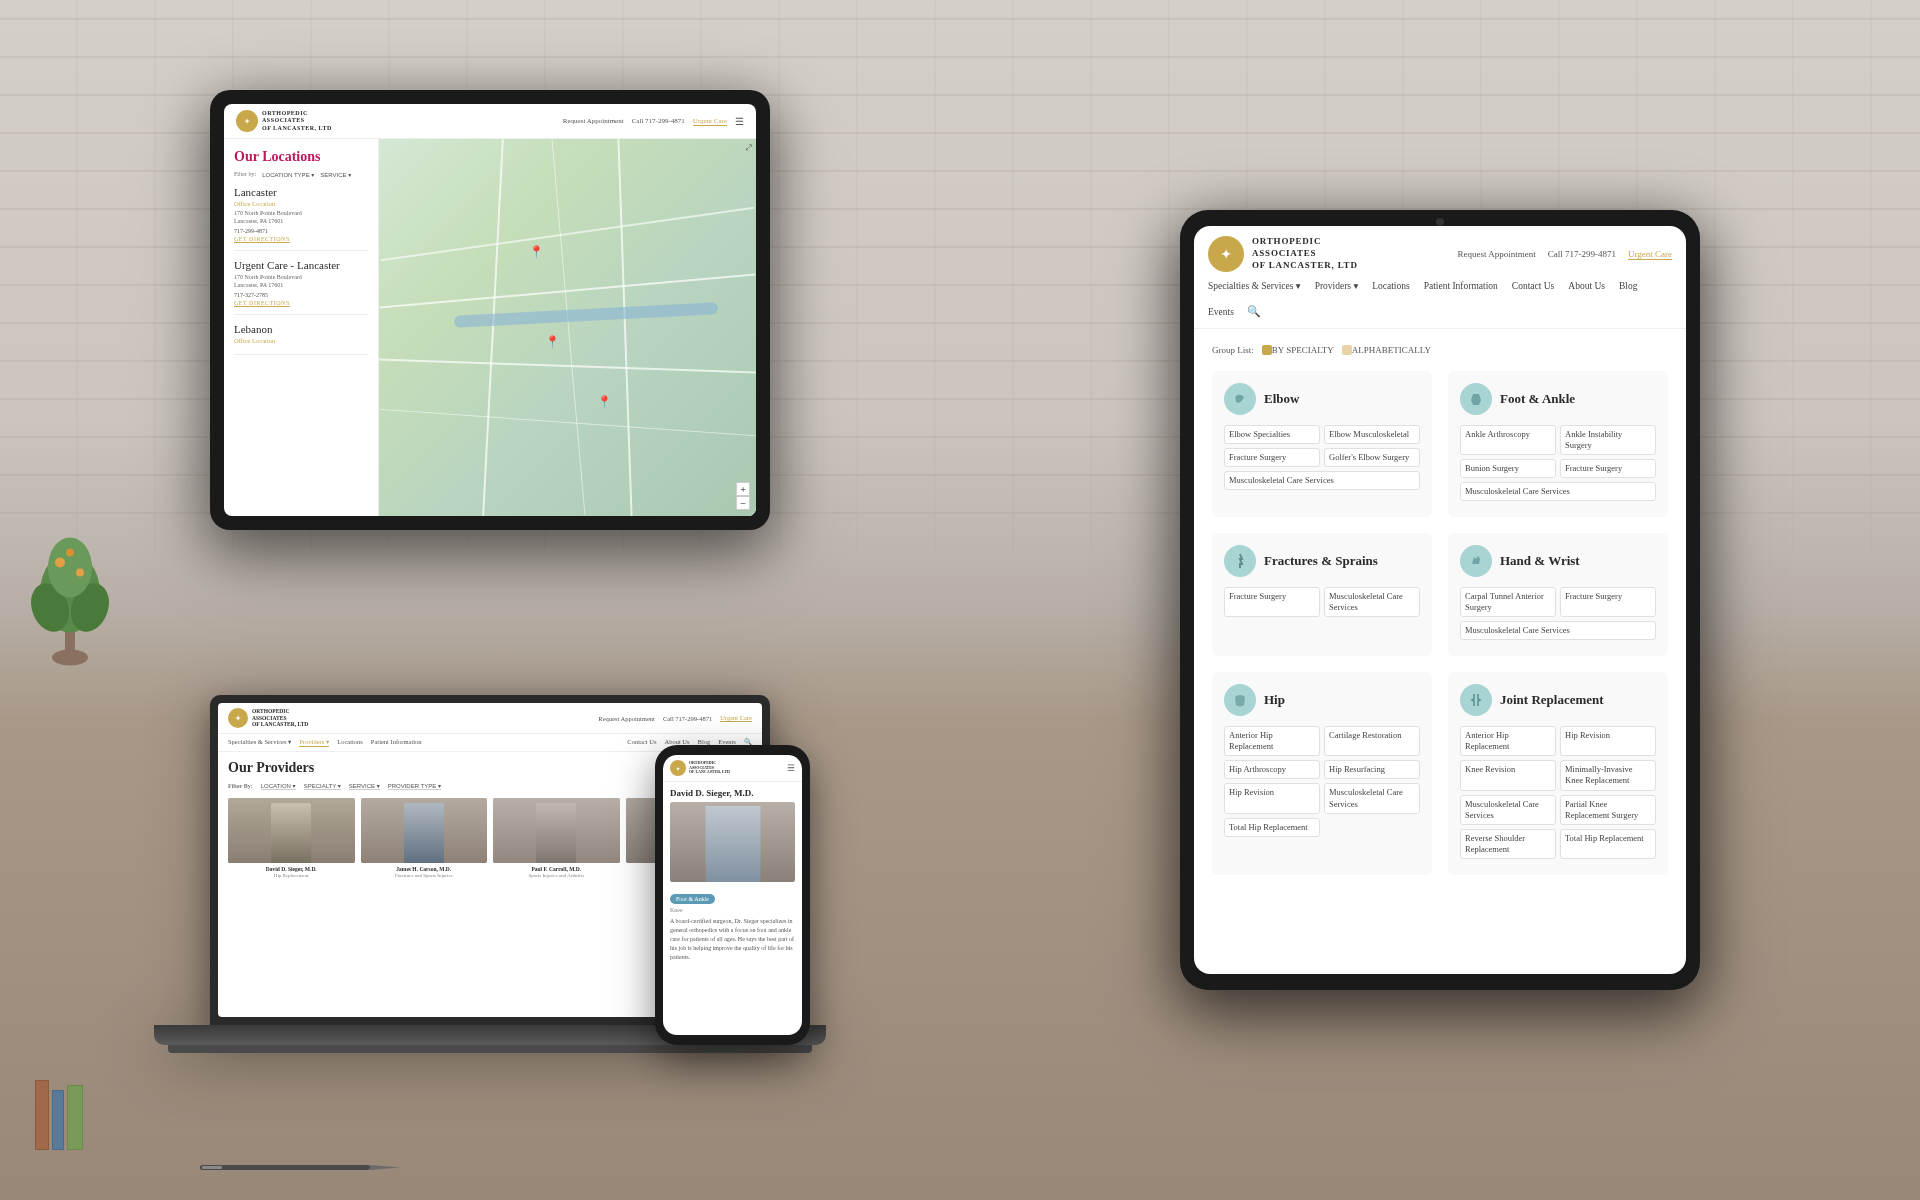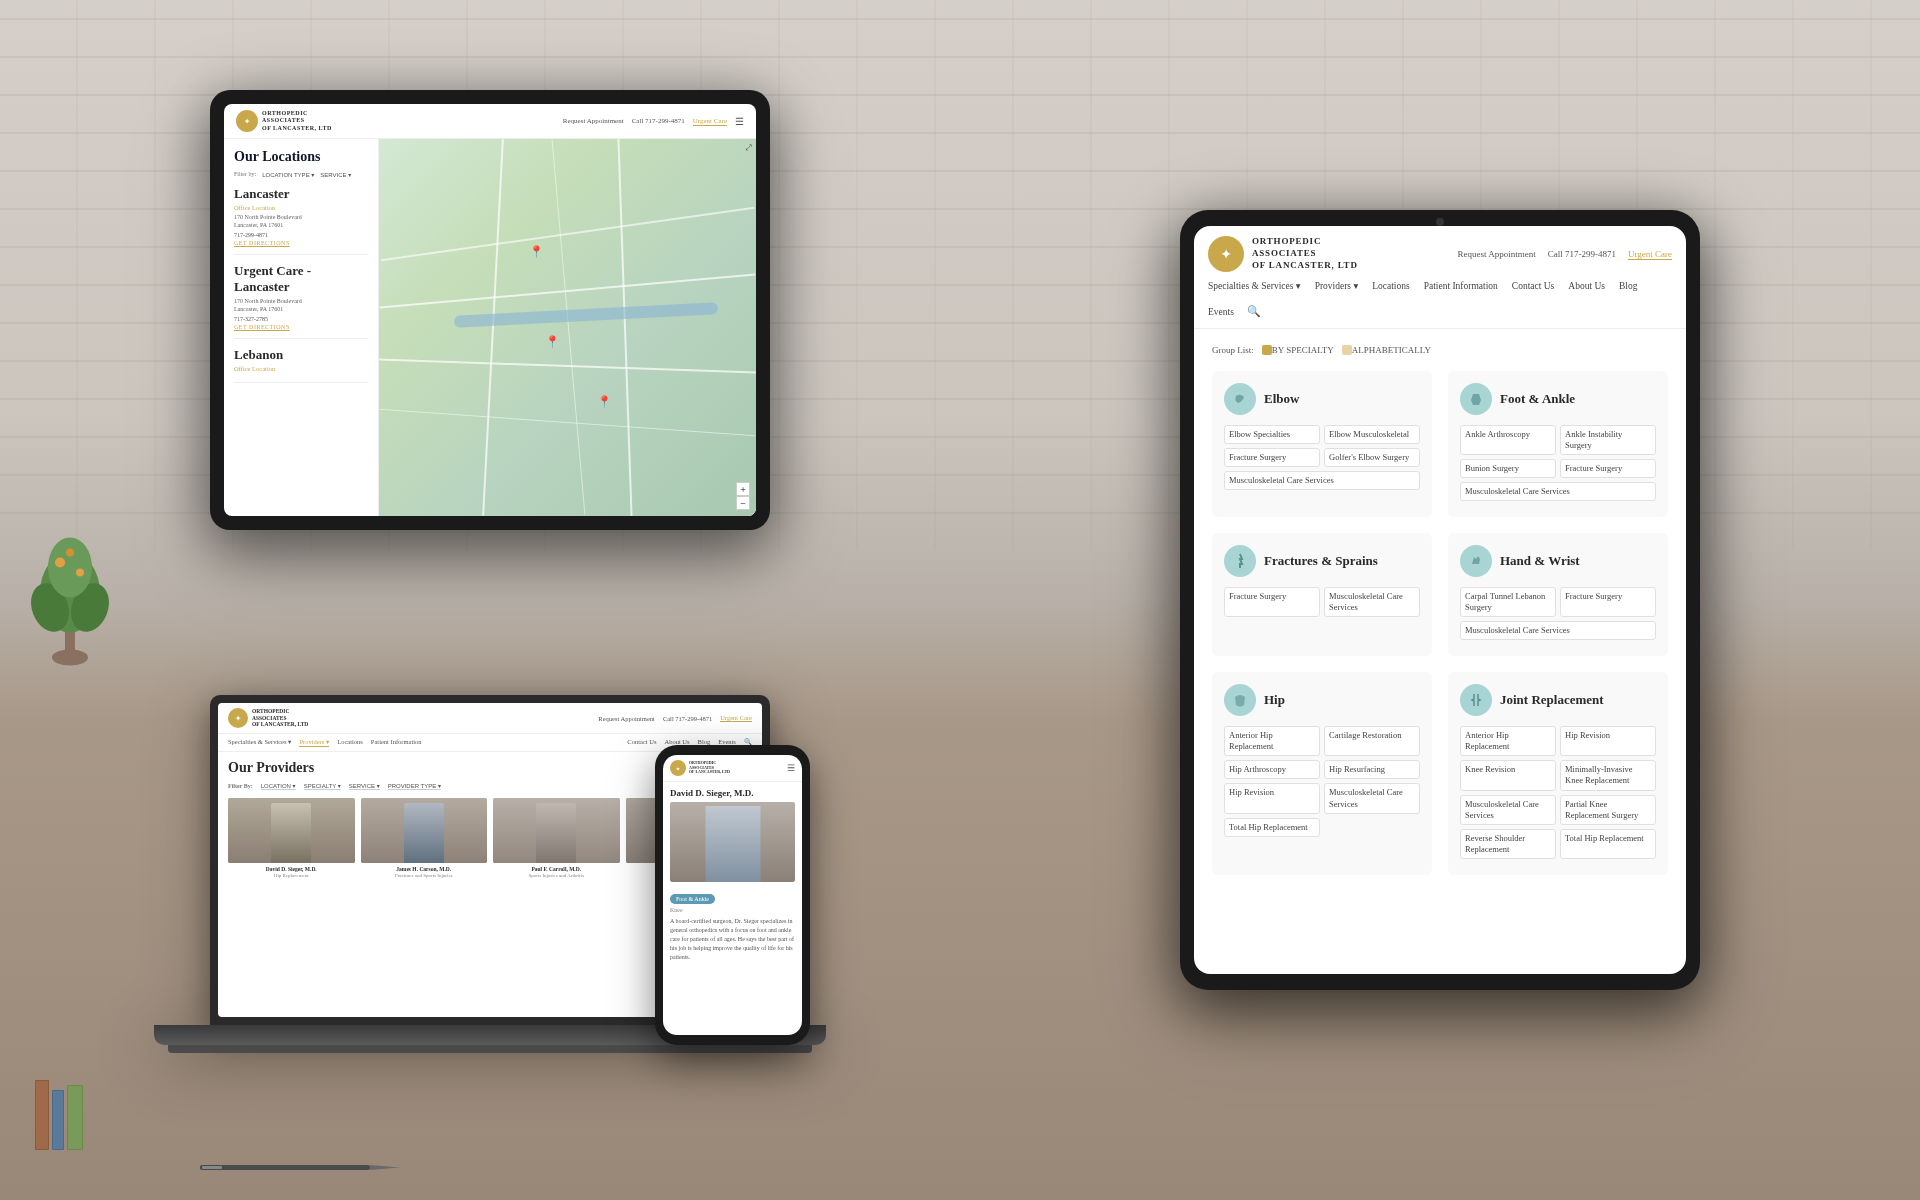--- a/index.html
+++ b/index.html
@@ -105,21 +105,21 @@
     .locations-sidebar {
       width: 155px;
       padding: 10px;
       font-size: 7px;
       overflow: hidden;
       border-right: 1px solid #eee;
     }
     .locations-title {
       font-size: 14px;
       font-weight: bold;
-      color: #0f172a;
+      color: #be185d;
       margin-bottom: 6px;
       font-family: Georgia, serif;
     }
     .filter-bar {
       display: flex;
       gap: 6px;
       margin-bottom: 8px;
       font-size: 6px;
       color: #777;
     }
@@ -129,22 +129,22 @@
       font-size: 6px;
       color: #555;
       cursor: pointer;
     }
     .location-item {
       margin-bottom: 8px;
       padding-bottom: 8px;
       border-bottom: 1px solid #eee;
     }
     .location-name {
-      font-weight: bold;
-      font-size: 13px;
+      font-weight: normal;
+      font-size: 11px;
       color: #2a2a2a;
       margin-bottom: 2px;
     }
     .location-type {
       color: #c8a84b;
       font-size: 6.5px;
       margin-bottom: 2px;
     }
     .location-addr {
       color: #666;
@@ -931,21 +931,21 @@
                   <div class="specialty-icon">
                     <svg width="22" height="22" viewBox="0 0 22 22">
                         <circle cx="11" cy="11" r="10" fill="#a8d4d4"></circle>
                         <path d="M7 14 L9 7 L11 9 L13 6 L15 9 L14 14 Z" fill="#5a9090" opacity="0.7"></path>
                       </svg>
                   </div>
                   <span class="specialty-name">Hand &amp; Wrist</span>
                 </div>
                 <div class="treatment-links">
                   <div class="treatment-row">
-                    <div class="treatment-link">Carpal Tunnel Lebanon Surgery</div>
+                    <div class="treatment-link">Carpal Tunnel Anterior Surgery</div>
                     <div class="treatment-link">Fracture Surgery</div>
                   </div>
                   <div class="treatment-row">
                     <div class="treatment-link" style="grid-column:1/3;">Musculoskeletal Care Services</div>
                   </div>
                 </div>
               </div>
 
               <div class="specialty-section">
                 <div class="specialty-header">

